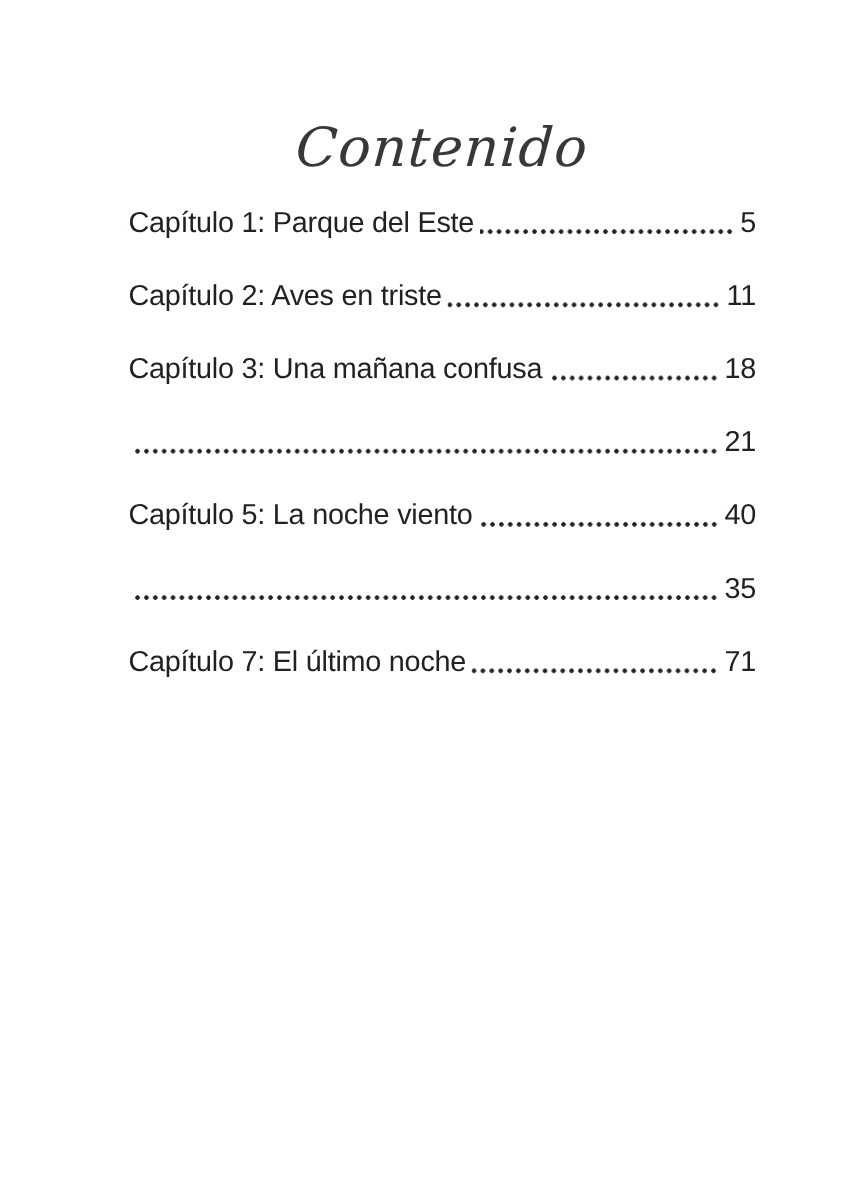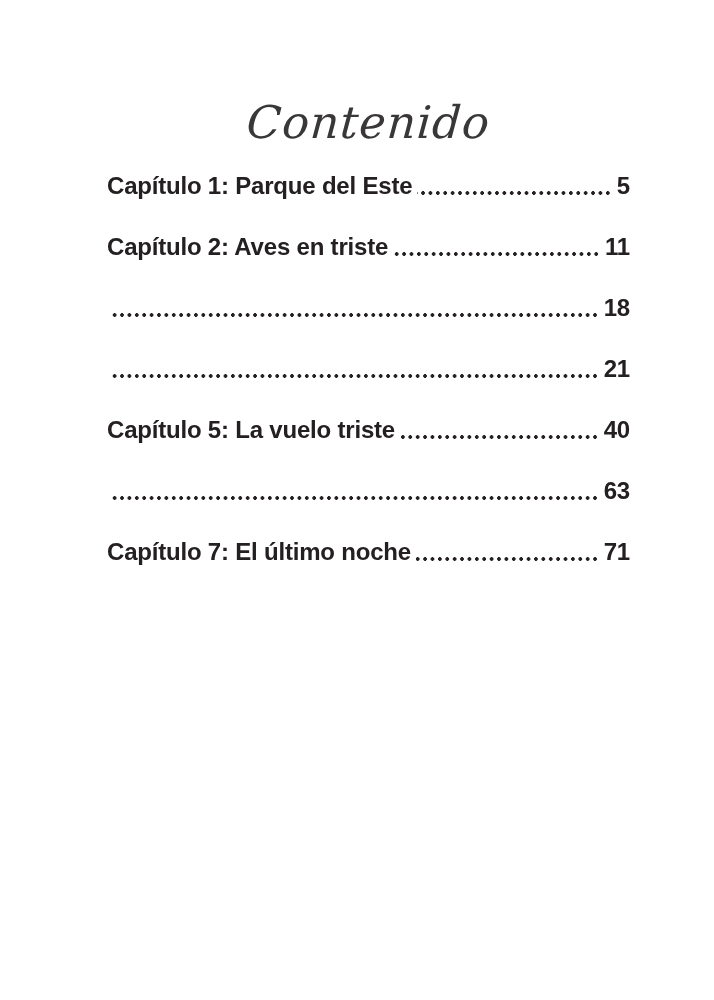--- a/index.html
+++ b/index.html
@@ -27,21 +27,21 @@
     letter-spacing: 1px;
     color: var(--title-color, #3a3738);
     margin-bottom: 22px;
     transform: skewX(-4deg);
   }
   .toc-list { width: 100%; }
   .toc-row {
     display: flex;
     align-items: flex-start;
     font-size: 24px;
-    font-weight: bold;
+    font-weight: normal;
     line-height: 28px;
     letter-spacing: -0.2px;
     margin-bottom: 33px;
     white-space: nowrap;
   }
   .toc-label { flex: 0 0 auto; }
   .toc-dots {
     flex: 1 1 auto;
     align-self: flex-end;
     height: 4px;
@@ -71,38 +71,39 @@
     <span class="toc-page">5</span>
   </div>
 
   <div class="toc-row">
     <span class="toc-label">Capítulo 2: Aves en triste</span>
     <span class="toc-dots"></span>
     <span class="toc-page">11</span>
   </div>
 
   <div class="toc-row">
+    <span class="toc-label">Capítulo 3: Una mañana confusa</span>
     <span class="toc-dots"></span>
     <span class="toc-page">18</span>
   </div>
 
   <div class="toc-row">
     <span class="toc-dots"></span>
     <span class="toc-page">21</span>
   </div>
 
   <div class="toc-row">
-    <span class="toc-label">Capítulo 5: La vuelo triste</span>
+    <span class="toc-label">Capítulo 5: La noche viento</span>
     <span class="toc-dots"></span>
     <span class="toc-page">40</span>
   </div>
 
   <div class="toc-row">
     <span class="toc-dots"></span>
-    <span class="toc-page">63</span>
+    <span class="toc-page">35</span>
   </div>
 
   <div class="toc-row">
     <span class="toc-label">Capítulo 7: El último noche</span>
     <span class="toc-dots"></span>
     <span class="toc-page">71</span>
   </div>
 
 </div>
 </div>

